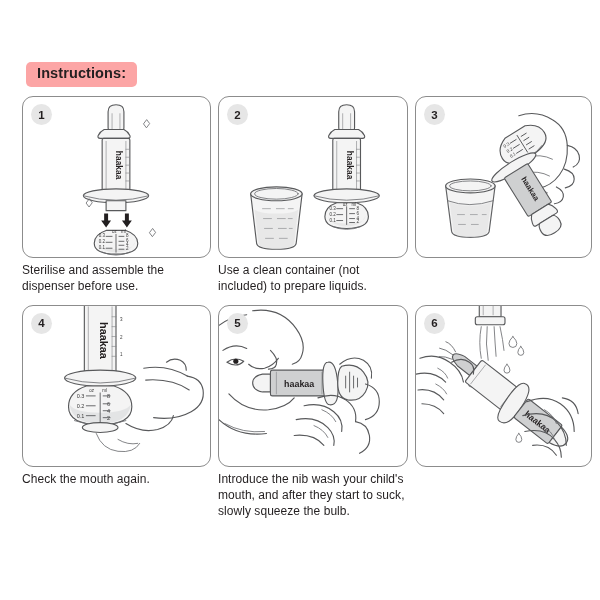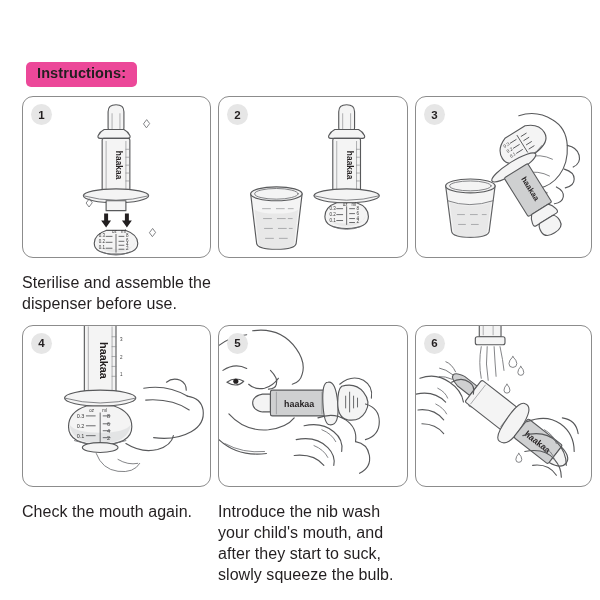--- a/index.html
+++ b/index.html
@@ -5,21 +5,21 @@
   html,body{margin:0;padding:0;}
   body{
     width:600px;height:600px;background:#ffffff;
     font-family:"Liberation Sans", sans-serif;
     color:#231f20;overflow:hidden;
   }
   .page{position:relative;width:600px;height:600px;box-sizing:border-box;}
 
   .instr-header{
     position:absolute;left:26px;top:62px;
-    background:#ec4899;border-radius:5px;
+    background:#fca5a5;border-radius:5px;
     padding:4px 11px 5px 11px;
     font-size:14.5px;font-weight:bold;letter-spacing:.1px;
     color:#231f20;line-height:1.1;
   }
 
   .grid{
     position:absolute;left:22px;top:96px;
     width:556px;
     display:grid;
     grid-template-columns:189px 190px 177px;
@@ -39,22 +39,22 @@
     position:absolute;left:8px;top:7px;
     width:21px;height:21px;border-radius:50%;
     background:#e6e6e6;
     display:flex;align-items:center;justify-content:center;
     font-size:11.5px;font-weight:bold;color:#231f20;
     z-index:4;
   }
   .art{position:absolute;inset:0;}
   .art svg{display:block;width:100%;height:100%;}
   .caption{
-    margin-top:14px;
-    font-size:16px;
+    margin-top:5px;
+    font-size:12px;
     line-height:1.33;
     color:#231f20;
     letter-spacing:.05px;
   }
 
   .ln{fill:none;stroke:#58595b;stroke-width:1.15;stroke-linecap:round;stroke-linejoin:round;}
   .ln-thin{fill:none;stroke:#6d6e71;stroke-width:.85;stroke-linecap:round;stroke-linejoin:round;}
   .ln-hair{fill:none;stroke:#808285;stroke-width:.6;stroke-linecap:round;}
   .fill-lite{fill:#f4f4f4;stroke:#58595b;stroke-width:1.15;stroke-linejoin:round;}
   .fill-liq{fill:#d6d7d8;stroke:none;}
@@ -171,20 +171,21 @@
               <text class="mark-s" x="139" y="118">6</text>
               <text class="mark-s" x="139" y="123">4</text>
               <text class="mark-s" x="139" y="127">2</text>
               <text class="mark-s" x="125" y="109">oz</text>
               <text class="mark-s" x="134" y="109">ml</text>
               <path class="tick" d="M129 110 l0 18 M119 112 l6 0 M119 118 l6 0 M119 124 l6 0 M132 112 l5 0 M132 117 l5 0 M132 122 l5 0 M132 126 l5 0"></path>
             </g>
           </svg>
         </div>
       </div>
+      <div class="caption">Use a clean container (not included) to prepare liquids.</div>
     </div>
 
     <div class="step">
       <div class="frame">
         <div class="badge">3</div>
         <div class="art">
           <svg viewBox="0 0 177 160" preserveAspectRatio="xMidYMid meet">
 
             <g>
               <path class="ln" d="M104 18 q18 -6 34 4 q14 8 15 26 q1 18 -8 30 q-8 11 -22 14 q-14 3 -24 -4"></path>

